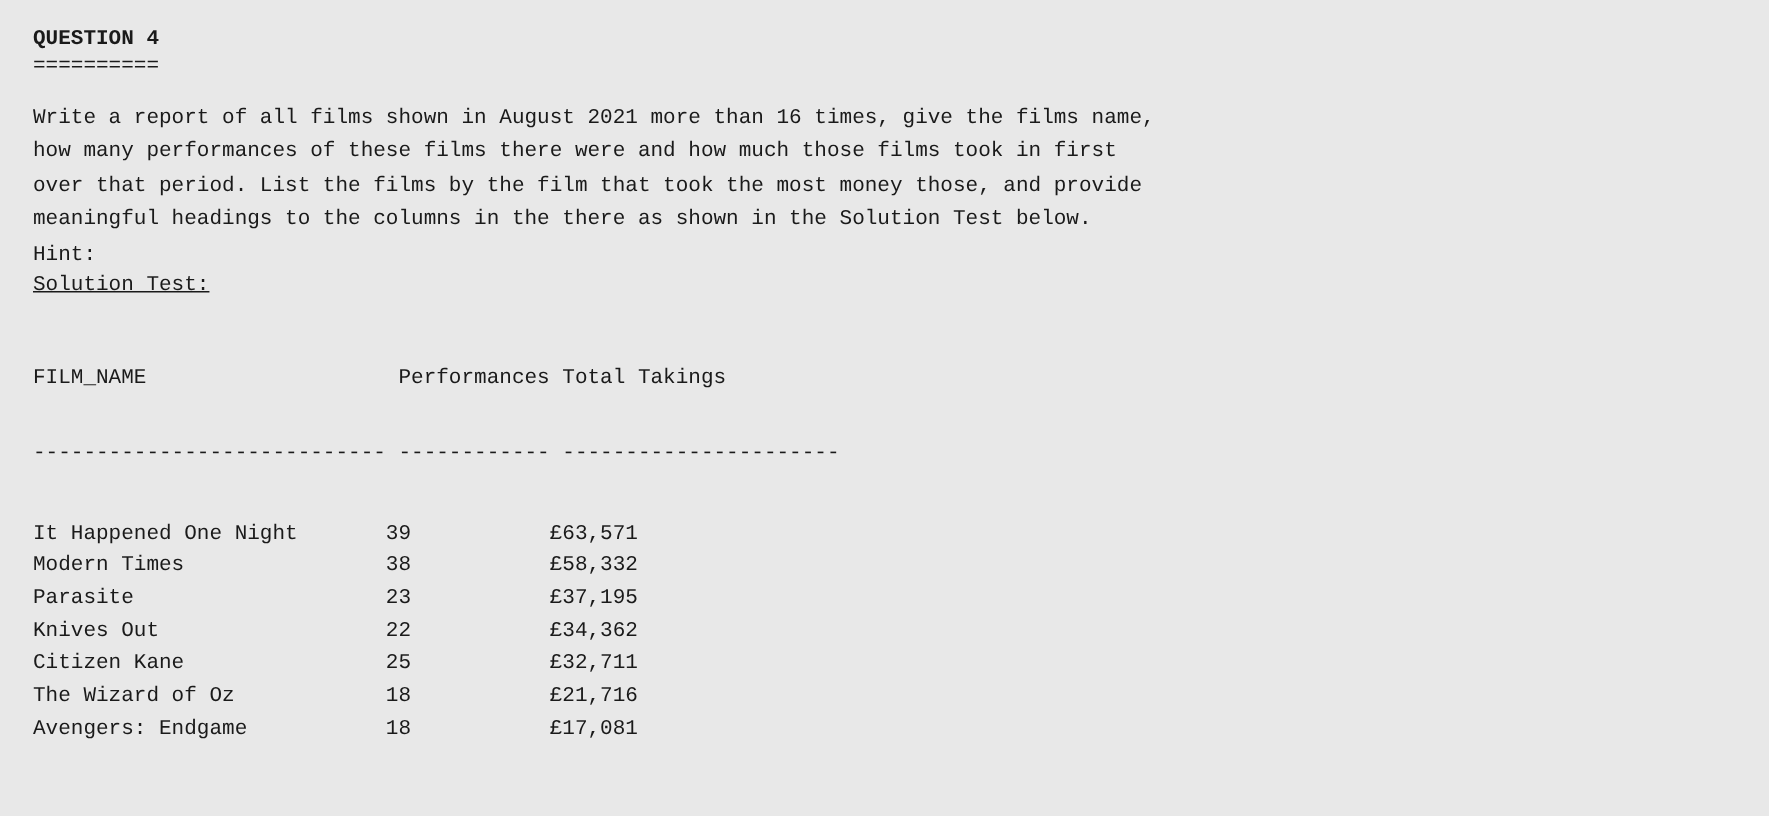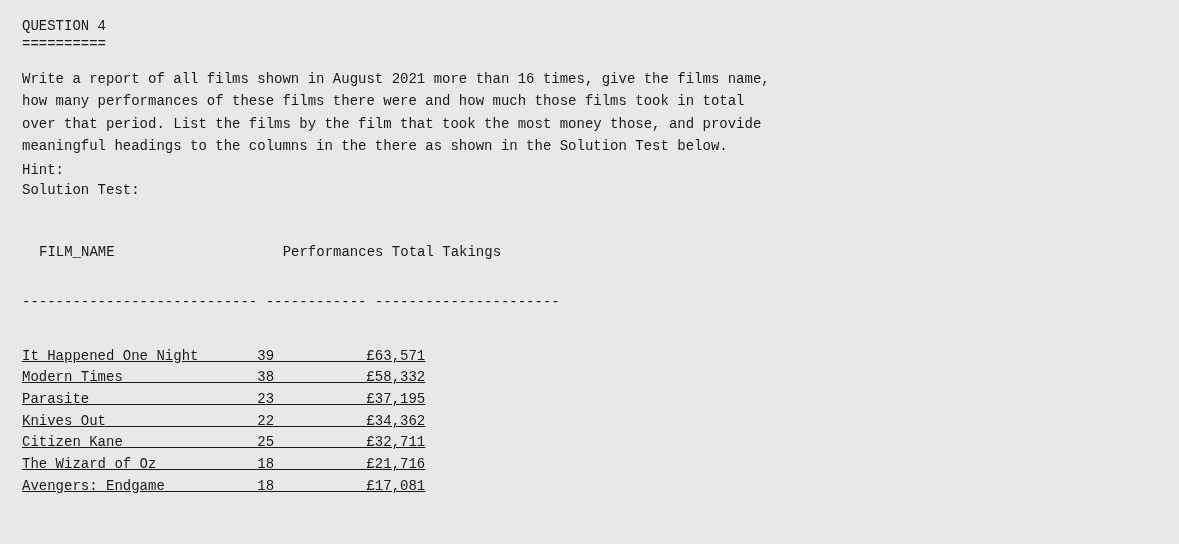--- a/index.html
+++ b/index.html
@@ -10,67 +10,66 @@
     body {
       background-color: #e8e8e8;
       font-family: 'Courier New', Courier, monospace;
       font-size: 14px;
       color: #1a1a1a;
       padding: 18px 22px;
       width: 1179px;
       min-height: 544px;
     }
     .question-title {
-      font-weight: normal;
+      font-weight: bold;
       margin-bottom: 2px;
       white-space: pre;
     }
     .separator-line {
       white-space: pre;
       margin-bottom: 16px;
     }
     .description {
       line-height: 1.6;
       margin-bottom: 4px;
       max-width: 980px;
     }
     .hint-label {
       margin-bottom: 4px;
     }
     .solution-label {
       margin-bottom: 14px;
+      text-decoration: underline;
     }
     .table-container {
       margin-bottom: 18px;
       white-space: pre;
     }
     .table-header-row {
       margin-bottom: 2px;
-      margin-left: 17px;
     }
     .table-divider {
       margin-bottom: 4px;
     }
     .table-row {
       margin-bottom: 0;
       line-height: 1.55;
-      text-decoration: underline;
     }
   </style>
 </head>
 <body>
 
 <div>
 
   <div class="question-title">QUESTION 4</div>
   <div class="separator-line">==========</div>
 
   <div class="description">
     <span>Write a report of all films shown in August 2021 more than 16 times, give the films name,</span><br>
-    <span>how many performances of these films there were and how much those films took in total</span><br>
+    <span>how many performances of these films there were and how much those films took in first</span><br>
     <span>over that period. List the films by the film that took the most money those, and provide</span><br>
     <span>meaningful headings to the columns in the there as shown in the Solution Test below.</span>
   </div>
 
   <div class="hint-label">Hint:</div>
 
   <div class="solution-label">Solution Test:</div>
 
   <div class="table-container">
     <div class="table-header-row">FILM_NAME                    Performances Total Takings</div>

